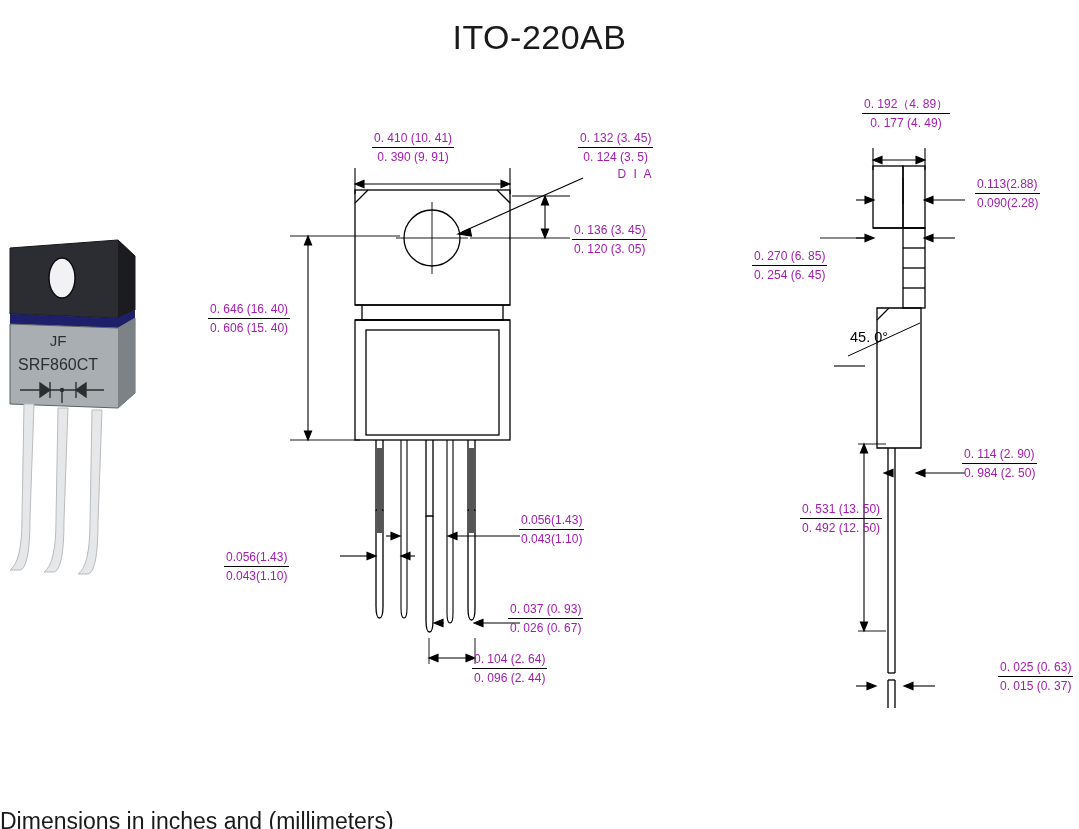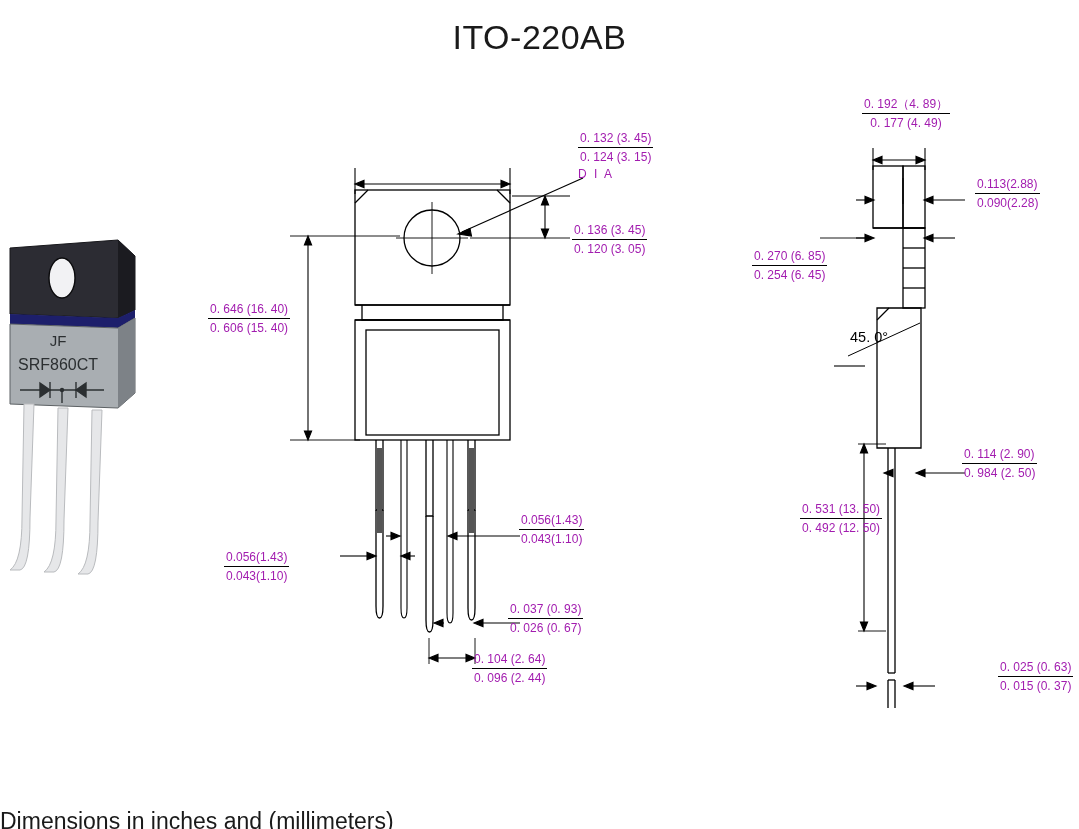--- a/index.html
+++ b/index.html
@@ -52,21 +52,21 @@
     padding: 0 2px 1px 2px;
     display: block;
   }
   .dim .bot {
     padding: 1px 2px 0 2px;
     display: block;
   }
   .dim.center { text-align: center; }
   .dim .sub {
     display: block;
-    text-align: left;
+    text-align: right;
     letter-spacing: 2px;
     padding-top: 1px;
   }
   .plain {
     font-size: 14.5px;
     white-space: nowrap;
     margin-left: 44px;
   }
 
   svg { position: absolute; overflow: visible; }
@@ -209,24 +209,28 @@
 
     <g stroke="#000" stroke-width="1.1" fill="#000">
       <line x1="232" y1="550" x2="272" y2="550"></line>
       <polygon points="229,550 238,546.4 238,553.6"></polygon>
       <polygon points="275,550 266,546.4 266,553.6"></polygon>
       <line x1="229" y1="530" x2="229" y2="556" stroke-width="0.9"></line>
       <line x1="275" y1="530" x2="275" y2="556" stroke-width="0.9"></line>
     </g>
   </svg>
 
+  <div class="abs dim center" style="left:372px; top:112px;">
+    <span class="top">0. 410 (10. 41)</span>
+    <span class="bot">0. 390 (9. 91)</span>
+  </div>
 
   <div class="abs dim center" style="left:578px; top:112px;">
     <span class="top">0. 132 (3. 45)</span>
-    <span class="bot">0. 124 (3. 15)</span>
+    <span class="bot">0. 124 (3. 5)</span>
     <span class="sub">D I A</span>
   </div>
 
   <div class="abs dim" style="left:572px; top:204px;">
     <span class="top">0. 136 (3. 45)</span>
     <span class="bot">0. 120 (3. 05)</span>
   </div>
 
   <div class="abs dim" style="left:208px; top:283px;">
     <span class="top">0. 646 (16. 40)</span>

